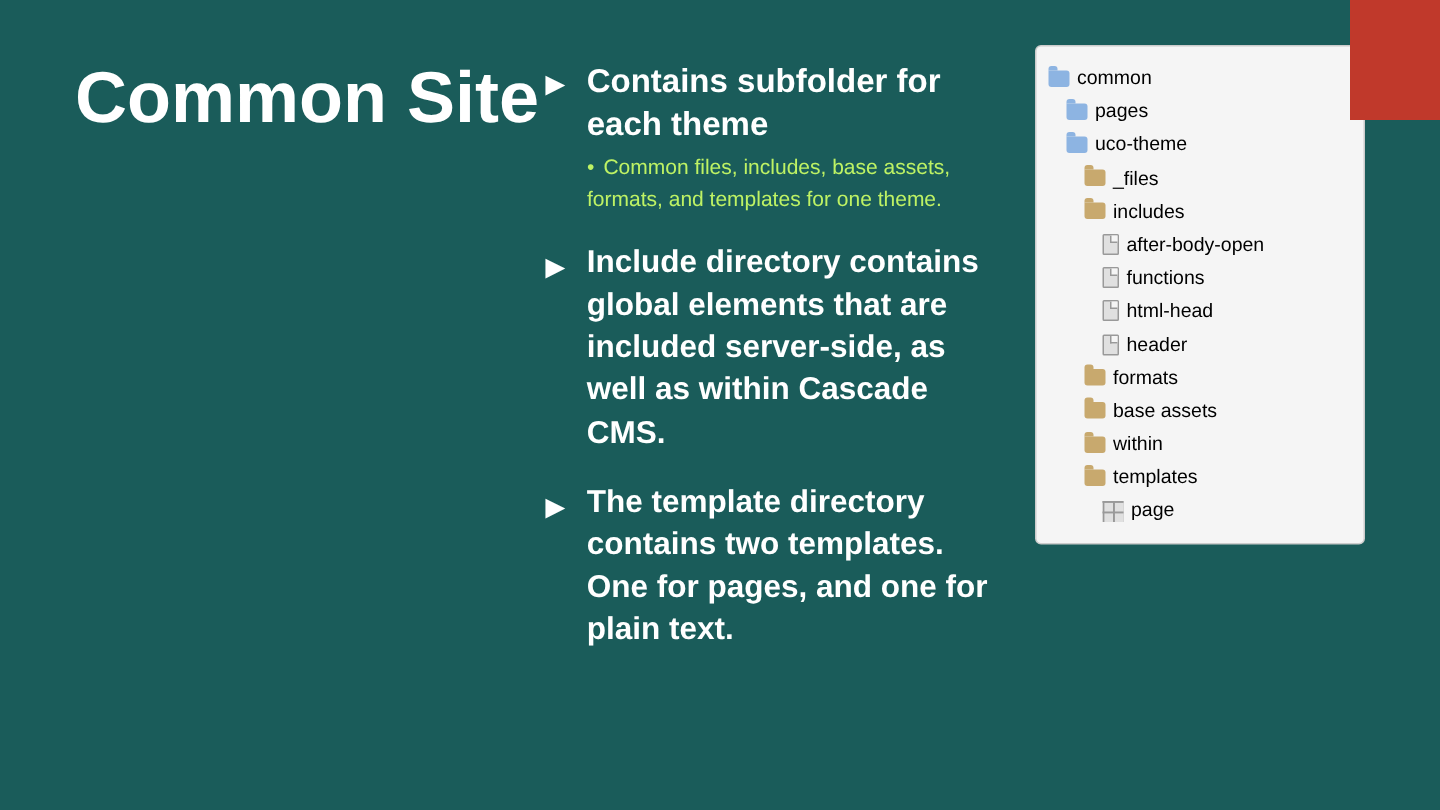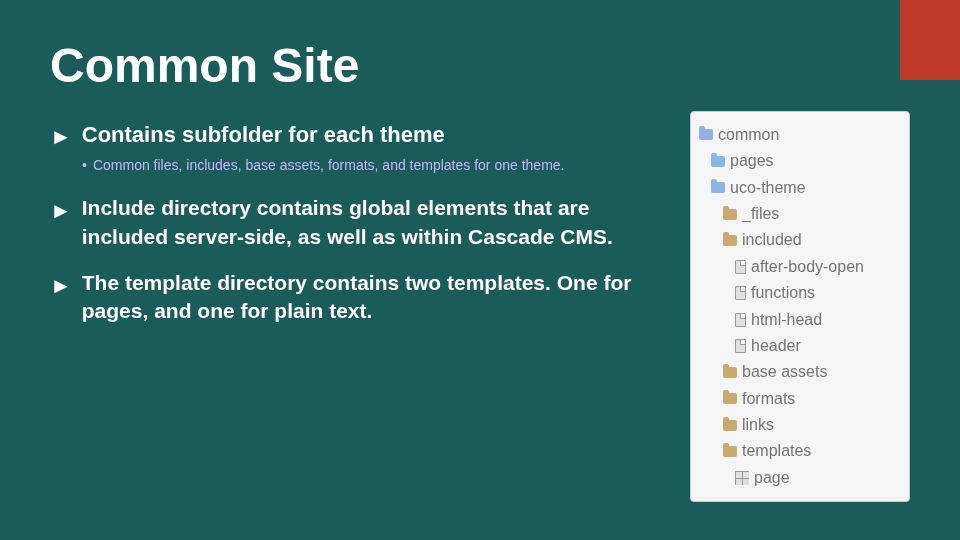--- a/index.html
+++ b/index.html
@@ -11,21 +11,20 @@
       color: #ffffff;
       overflow: hidden;
       position: relative;
     }
 
     .slide-container {
       width: 960px;
       height: 540px;
       padding: 40px 50px 30px 50px;
       display: flex;
-      flex-direction: column;
       position: relative;
     }
 
     
     .accent-rect {
       position: absolute;
       top: 0;
       right: 0;
       width: 60px;
       height: 80px;
@@ -74,21 +73,21 @@
       color: #ffffff;
       font-size: 22px;
       flex-shrink: 0;
       margin-top: 2px;
     }
 
     .bullet-sub {
       margin-left: 32px;
       font-size: 14px;
       font-weight: 400;
-      color: #c4b5fd;
+      color: #bef264;
       line-height: 1.5;
     }
 
     .bullet-sub .dot {
       margin-right: 6px;
     }
 
     .bullet-item-large .bullet-main {
       font-size: 21px;
       line-height: 1.35;
@@ -175,22 +174,22 @@
       width: 14px;
       height: 14px;
       flex-shrink: 0;
       background:
         linear-gradient(#999 1px, transparent 1px) 0 0 / 7px 7px,
         linear-gradient(90deg, #999 1px, transparent 1px) 0 0 / 7px 7px;
       background-color: #e0e0e0;
     }
 
     .tree-line {
-      color: #737373;
-      font-size: 16px;
+      color: #000000;
+      font-size: 13px;
     }
   </style>
 </head>
 <body>
 
 <div class="slide-container">
   <div class="accent-rect"></div>
 
   <h1>Common Site</h1>
 
@@ -240,21 +239,21 @@
         <span class="tree-line">uco-theme</span>
       </div>
 
       <div class="tree-item">
         <span class="indent2 folder-icon tan"></span>
         <span class="tree-line">_files</span>
       </div>
 
       <div class="tree-item">
         <span class="indent2 folder-icon tan"></span>
-        <span class="tree-line">included</span>
+        <span class="tree-line">includes</span>
       </div>
 
       <div class="tree-item">
         <span class="indent3 file-icon"></span>
         <span class="tree-line">after-body-open</span>
       </div>
 
 
       <div class="tree-item">
         <span class="indent3 file-icon"></span>
@@ -266,31 +265,31 @@
         <span class="tree-line">html-head</span>
       </div>
 
       <div class="tree-item">
         <span class="indent3 file-icon"></span>
         <span class="tree-line">header</span>
       </div>
 
       <div class="tree-item">
         <span class="indent2 folder-icon tan"></span>
+        <span class="tree-line">formats</span>
+      </div>
+
+      <div class="tree-item">
+        <span class="indent2 folder-icon tan"></span>
         <span class="tree-line">base assets</span>
       </div>
 
       <div class="tree-item">
         <span class="indent2 folder-icon tan"></span>
-        <span class="tree-line">formats</span>
-      </div>
-
-      <div class="tree-item">
-        <span class="indent2 folder-icon tan"></span>
-        <span class="tree-line">links</span>
+        <span class="tree-line">within</span>
       </div>
 
       <div class="tree-item">
         <span class="indent2 folder-icon tan"></span>
         <span class="tree-line">templates</span>
       </div>
 
       <div class="tree-item">
         <span class="indent3 grid-icon"></span>
         <span class="tree-line">page</span>

